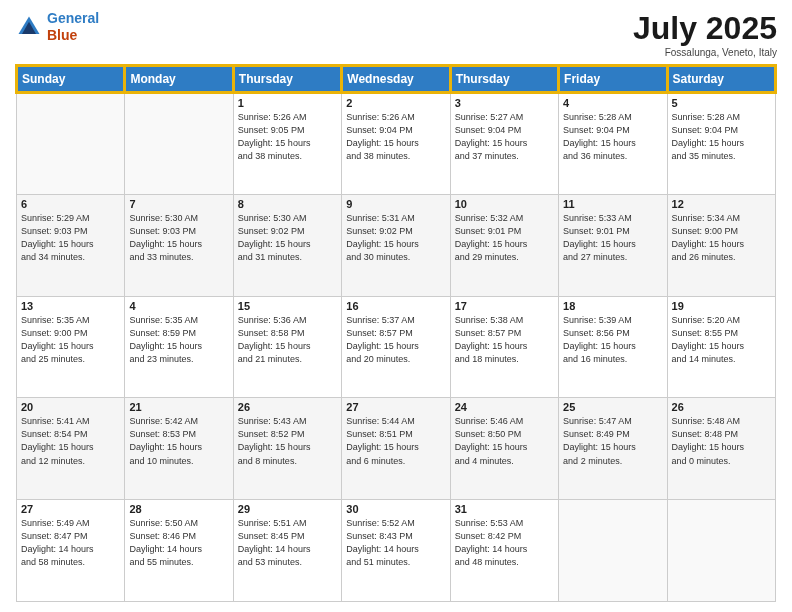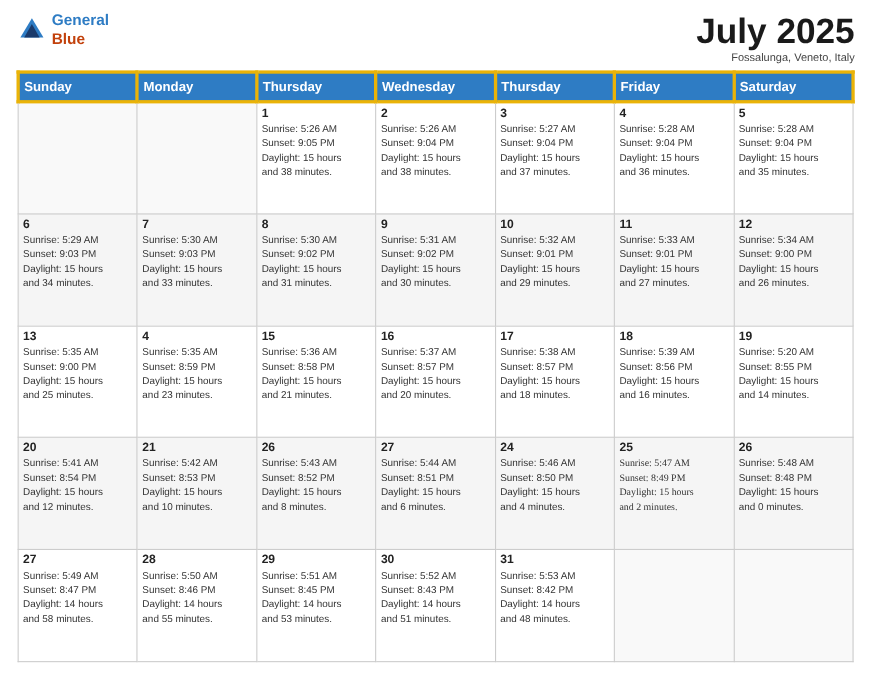--- a/index.html
+++ b/index.html
@@ -305,21 +305,21 @@
           </td>
           <td>
             <span class="day-num">24</span>
             <div class="day-info" style="white-space: pre-line;">Sunrise: 5:46 AM
 Sunset: 8:50 PM
 Daylight: 15 hours
 and 4 minutes.</div>
           </td>
           <td>
             <span class="day-num">25</span>
-            <div class="day-info" style="white-space: pre-line; font-family: Liberation Serif, serif;">Sunrise: 5:47 AM
+            <div class="day-info" style="white-space: pre-line;">Sunrise: 5:47 AM
 Sunset: 8:49 PM
 Daylight: 15 hours
 and 2 minutes.</div>
           </td>
           <td>
             <span class="day-num">26</span>
             <div class="day-info" style="white-space: pre-line;">Sunrise: 5:48 AM
 Sunset: 8:48 PM
 Daylight: 15 hours
 and 0 minutes.</div>

